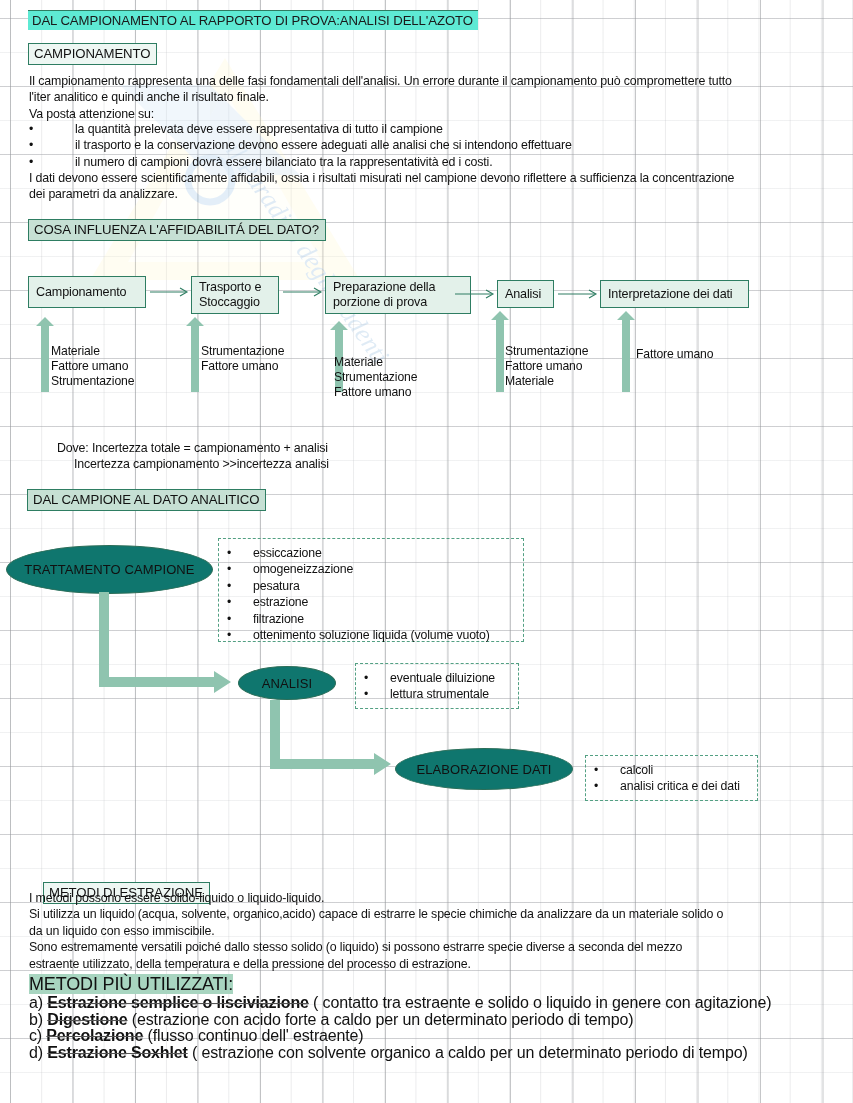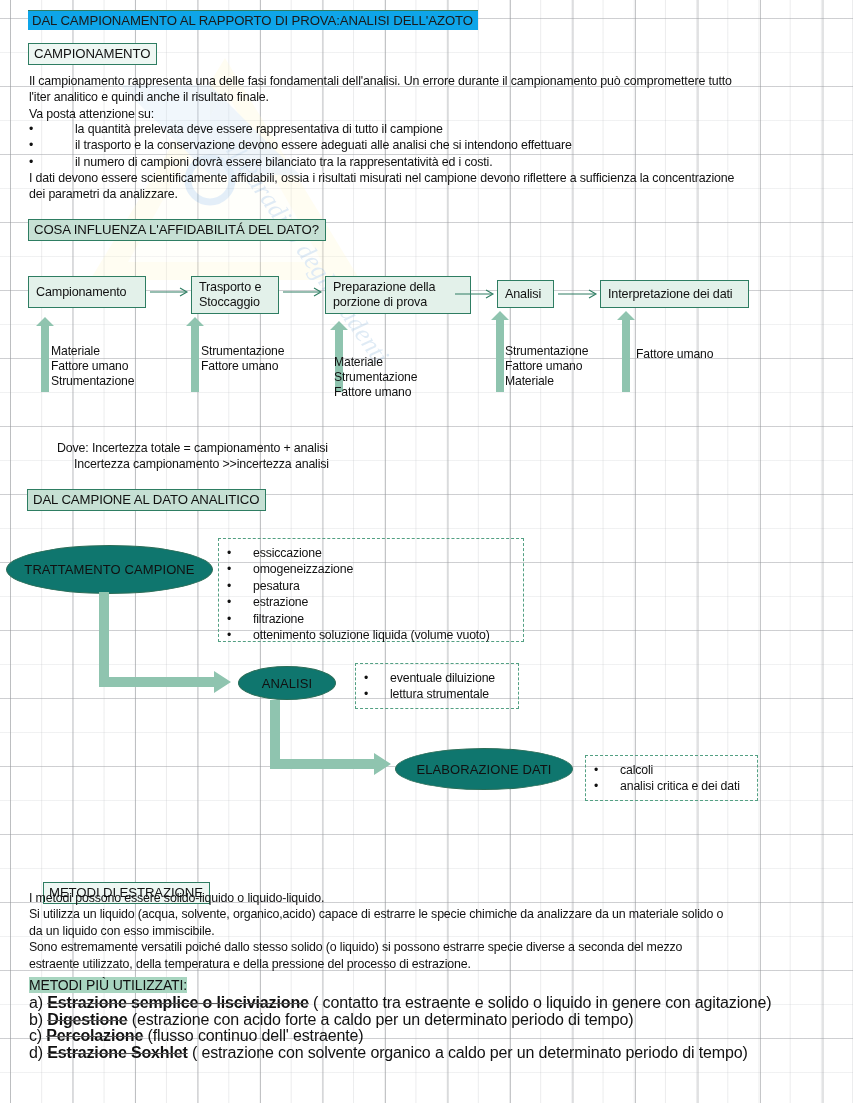--- a/index.html
+++ b/index.html
@@ -40,21 +40,21 @@
     opacity:.28;
   }
   
   #content{position:absolute;inset:0;}
 
   .abs{position:absolute;}
 
   
   .doc-title{
     left:28px; top:10px;
-    background:#0ea5e9;
+    background:#5eead4;
     border-top:1.5px solid #2e7d62;
     color:#1a1a1a;
     font-size:13.2px;
     letter-spacing:-.1px;
     padding:2px 5px 2px 4px;
     white-space:nowrap;
   }
   .hdr-box{
     background:#eef7f3;
     border:1.3px solid #2e7d62;
@@ -310,21 +310,21 @@
 
     <div class="abs hdr-box" style="left:43px;top:851px;margin-top:31px;">METODI DI ESTRAZIONE</div>
 
     <div class="abs para" style="left:29px;top:890px;width:800px;">I metodi possono essere solido-liquido o liquido-liquido.
 Si utilizza un liquido (acqua, solvente, organico,acido) capace di estrarre le specie chimiche da analizzare da un materiale solido o
 da un liquido con esso immiscibile.
 Sono estremamente versatili poiché dallo stesso solido (o liquido) si possono estrarre specie diverse a seconda del mezzo
 estraente utilizzato, della temperatura e della pressione del processo di estrazione.</div>
 
     <div class="abs" style="left:29px;top:976px;">
-      <span class="hl mrow" style="font-size:14px;">METODI PIÙ UTILIZZATI:</span>
+      <span class="hl mrow" style="font-size:18px;">METODI PIÙ UTILIZZATI:</span>
     </div>
 
     <div class="abs" style="left:29px;top:995px;width:800px;">
       <div class="mrow">
         <span>a)</span>
         <span class="strike">Estrazione semplice o lisciviazione</span>
         <span>( contatto tra estraente e solido o liquido in genere con agitazione)</span>
       </div>
       <div class="mrow">
         <span>b)</span>

